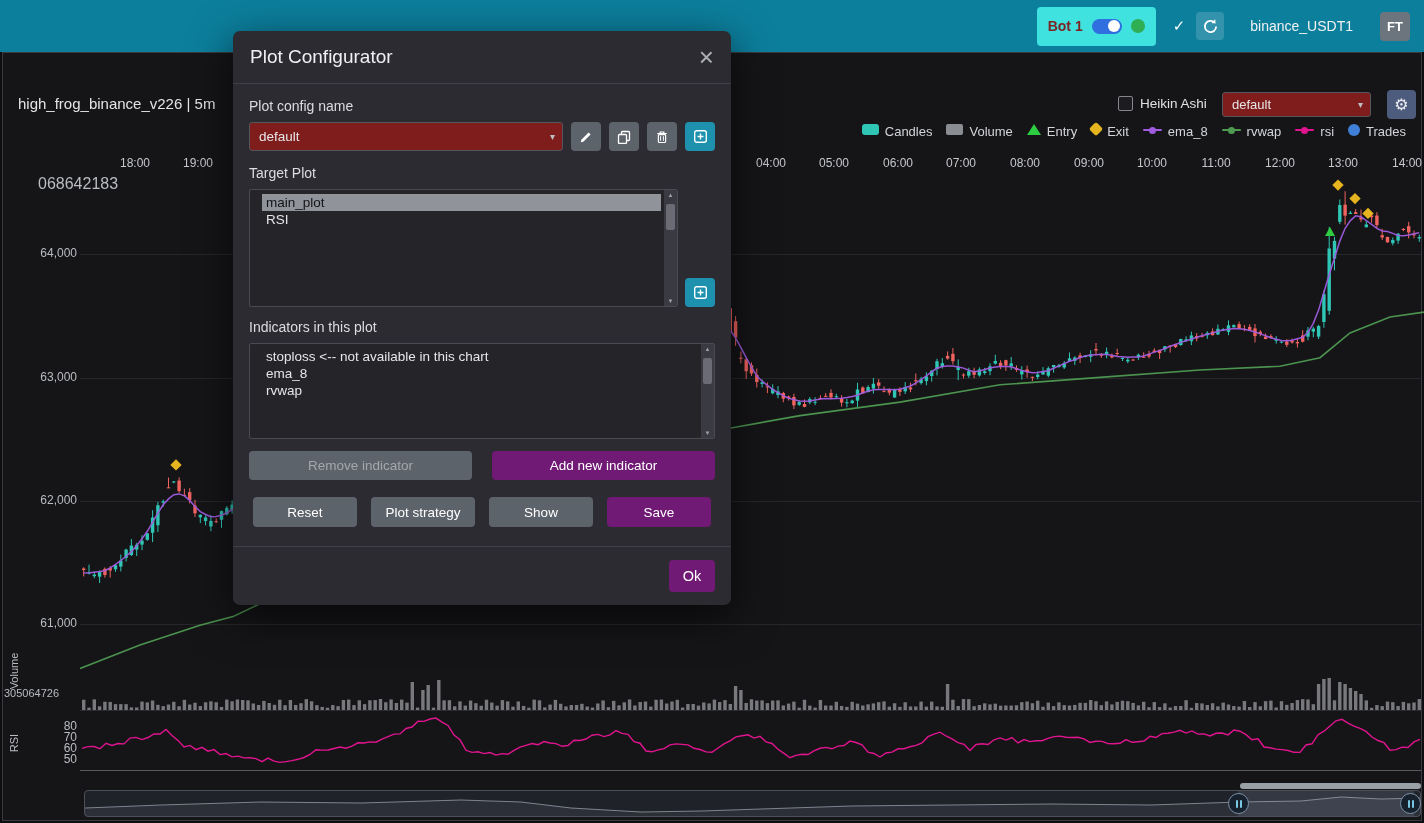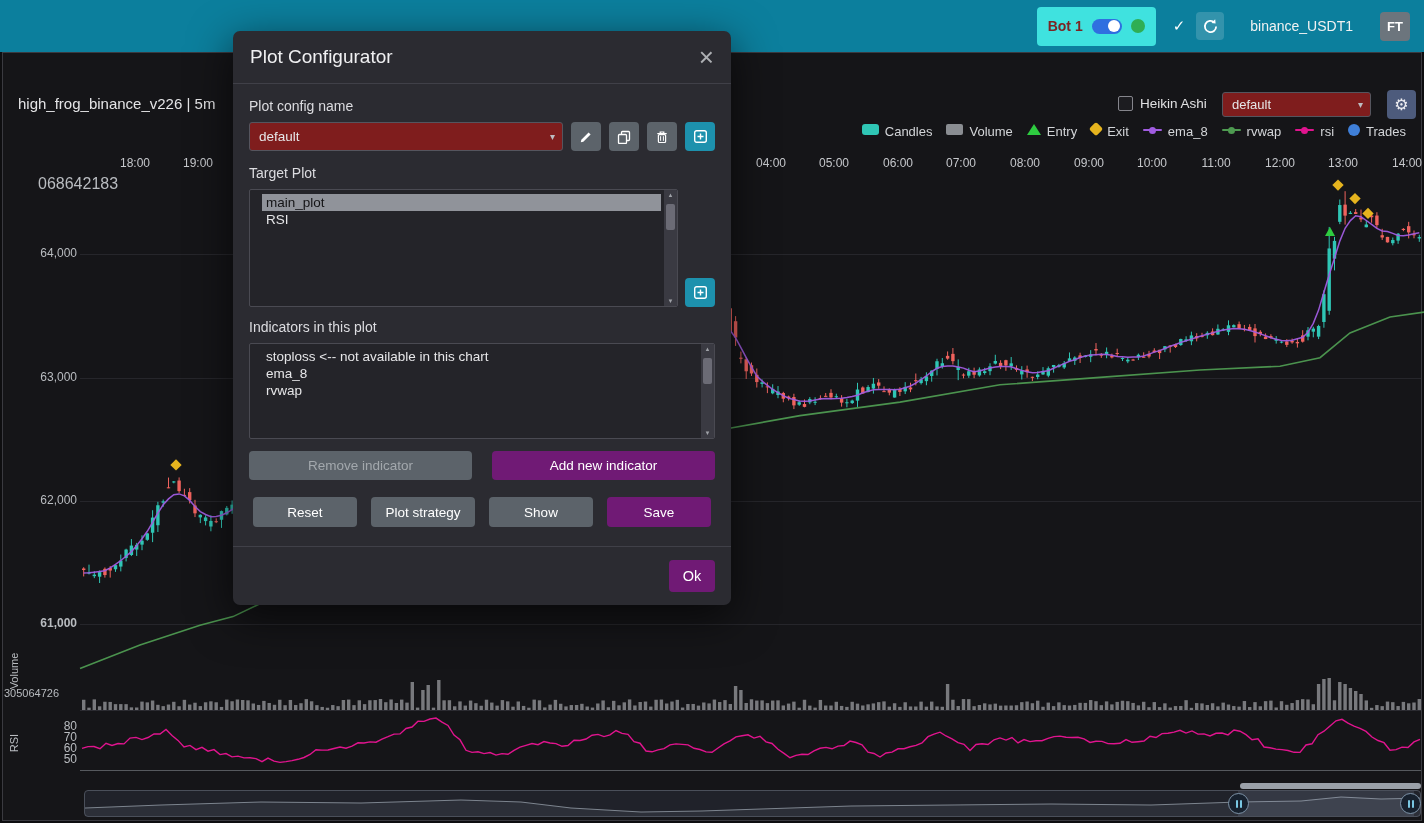--- a/index.html
+++ b/index.html
@@ -965,21 +965,21 @@
     <div class="x-tick" style="left: 1129px;">10:00</div>
     <div class="x-tick" style="left: 1193px;">11:00</div>
     <div class="x-tick" style="left: 1257px;">12:00</div>
     <div class="x-tick" style="left: 1320px;">13:00</div>
     <div class="x-tick" style="left: 1384px;">14:00</div>
   </div>
 <div id="yticks-host">
     <div class="y-tick" style="top: 246px;">64,000</div>
     <div class="y-tick" style="top: 370px;">63,000</div>
     <div class="y-tick" style="top: 493px;">62,000</div>
-    <div class="y-tick" style="top: 616px; font-weight: bold;">61,000</div>
+    <div class="y-tick" style="top: 616px;">61,000</div>
   </div>
 <div id="rsiticks-host">
     <div class="rsi-tick" style="top: 719px;">80</div>
     <div class="rsi-tick" style="top: 730px;">70</div>
     <div class="rsi-tick" style="top: 741px;">60</div>
     <div class="rsi-tick" style="top: 752px;">50</div>
   </div>
 <div class="corner-label">068642183</div>
 <div class="vol-num">305064726</div>
 <div class="vrt" id="vol-vert">Volume</div>

